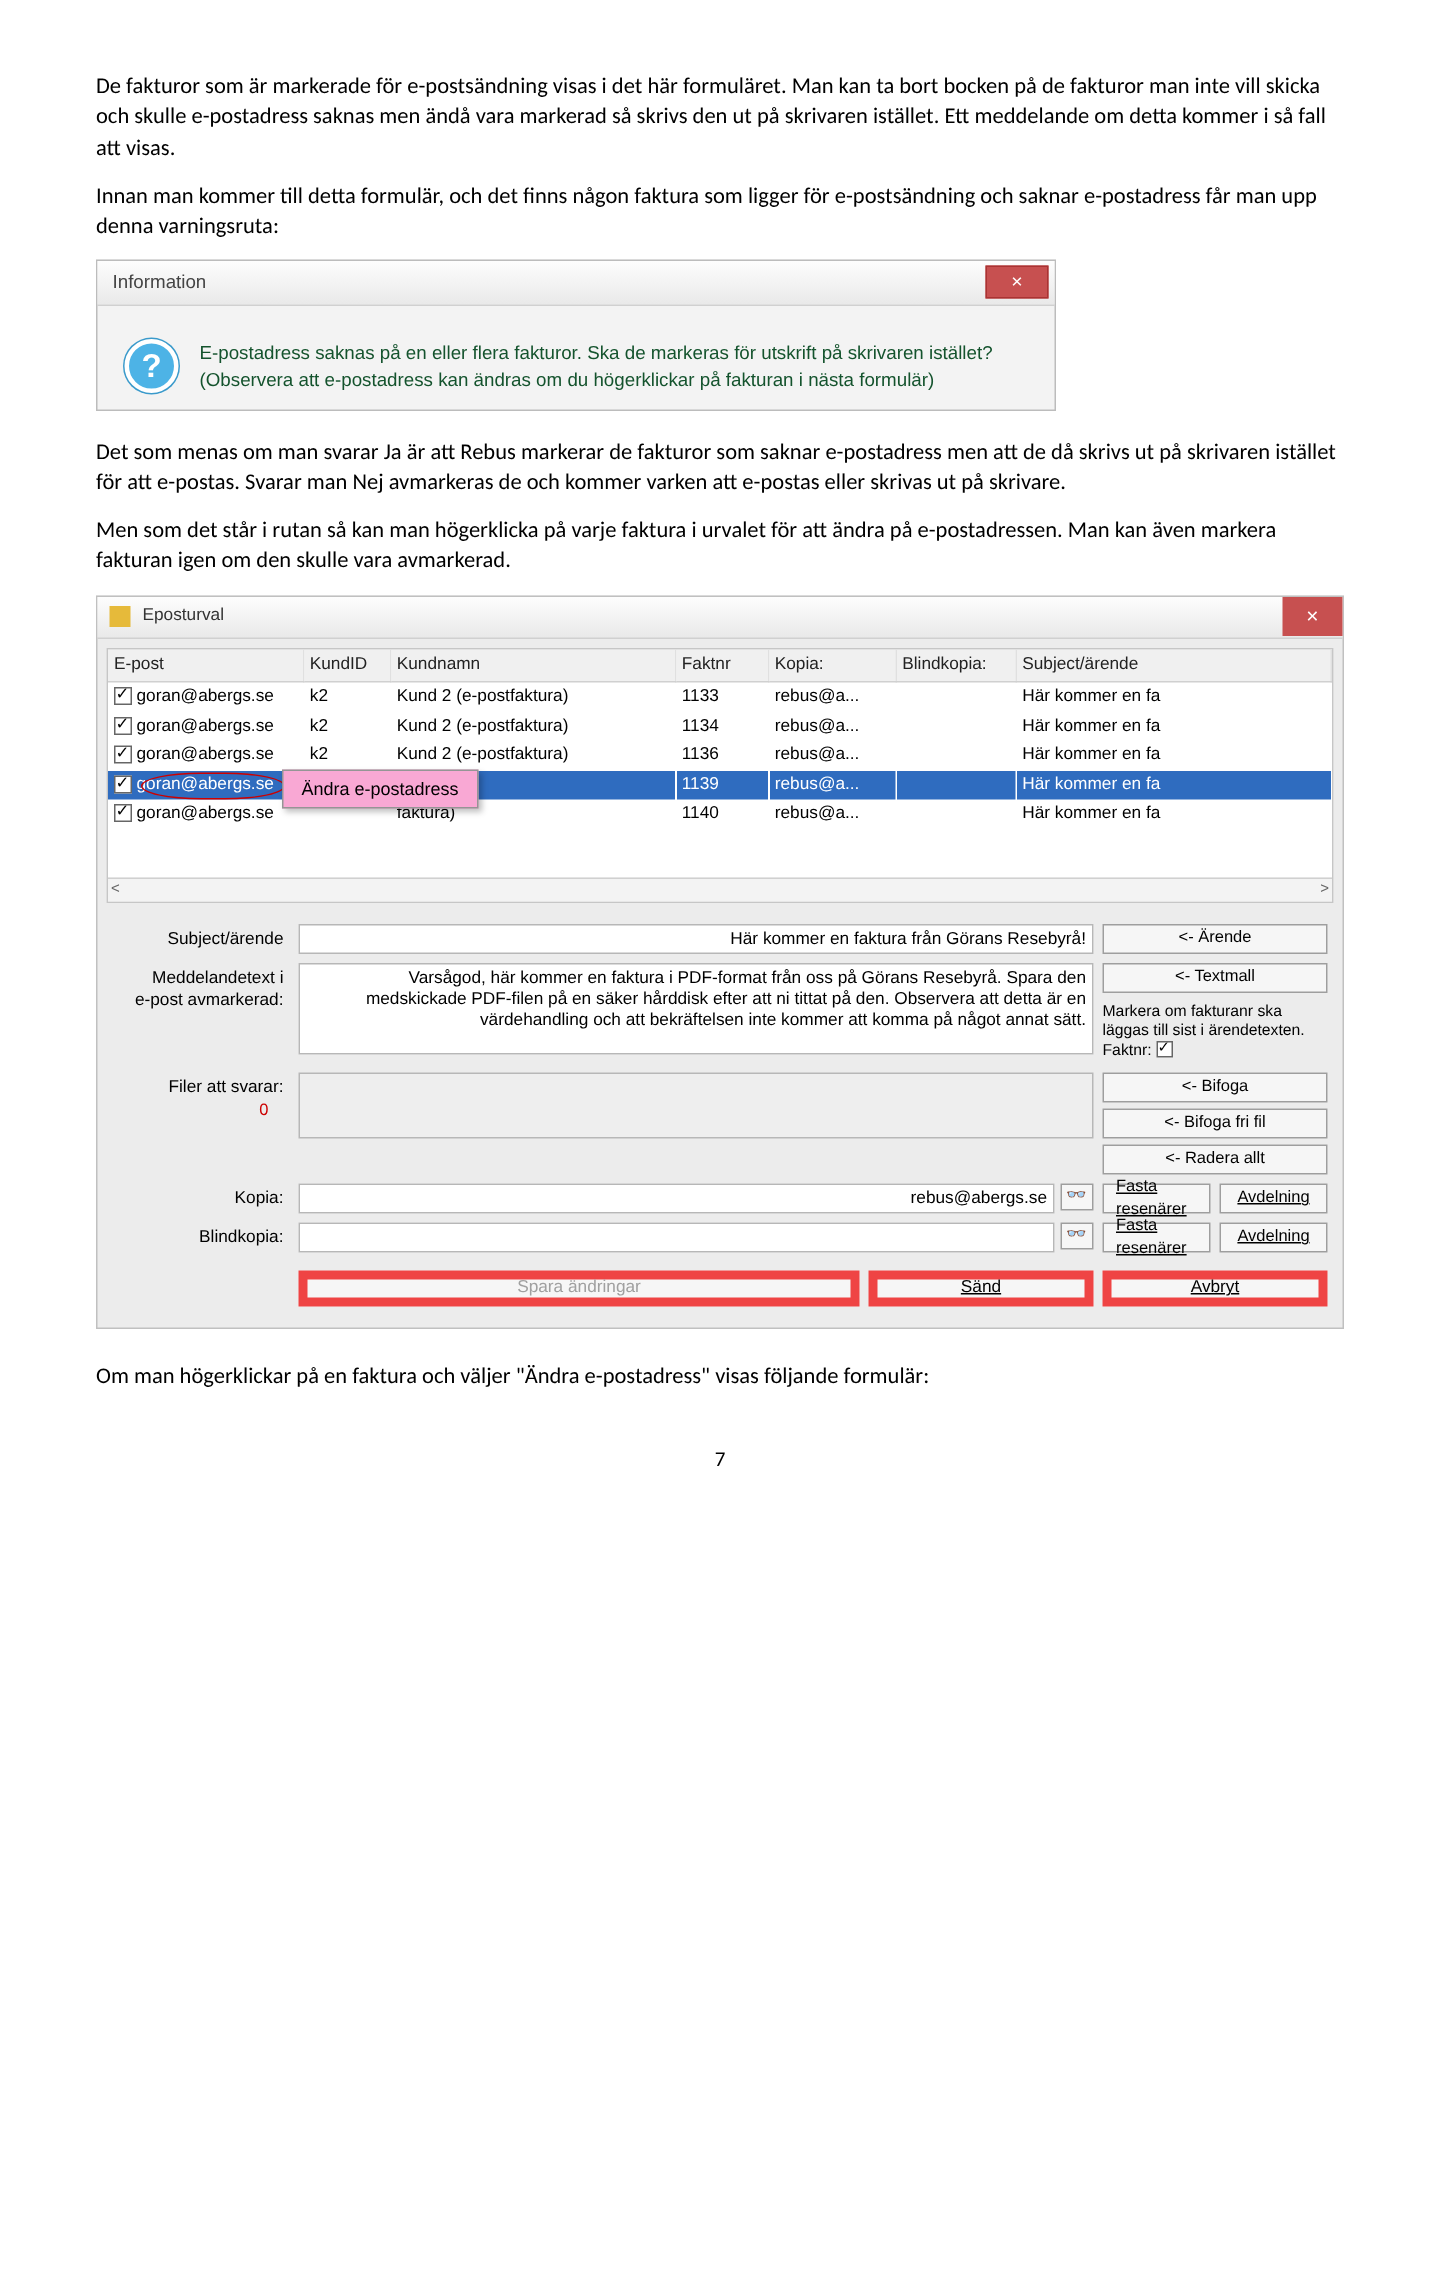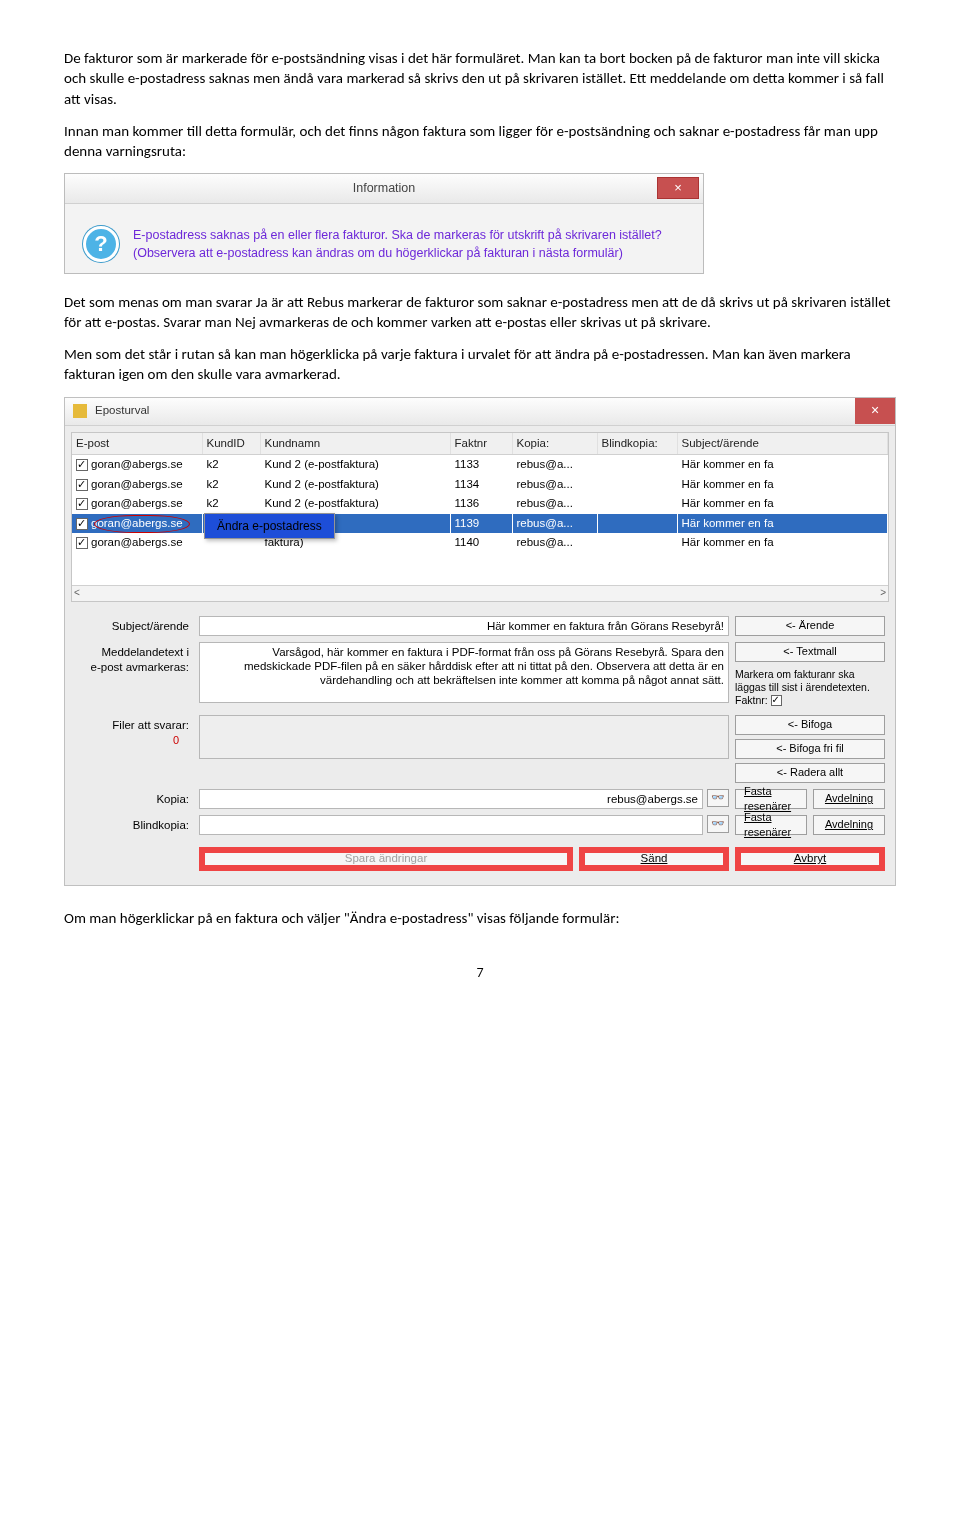--- a/index.html
+++ b/index.html
@@ -2,43 +2,43 @@
 <html><head>
 <meta charset="utf-8">
 <style>
   * { box-sizing: border-box; }
   body { font-family: Calibri, Arial, sans-serif; margin: 0; padding: 48px 64px; width:960px; background:#fff; color:#000; font-size:15px; line-height:1.35; }
   p.doc { margin: 0 0 12px 0; }
 
   
   .info-dialog { width: 640px; margin: 6px 0 18px 0; border:1px solid #bcbcbc; background:#f3f3f3; font-family: "Segoe UI", Arial, sans-serif; font-size:12.5px; color:#222; }
   .info-title { background: linear-gradient(#fdfdfd,#e9e9e9); border-bottom:1px solid #d0d0d0; height:30px; display:flex; align-items:center; padding:0 10px; position:relative; font-weight:400; }
-  .info-title-text { flex:1; text-align:center; color:#444; }
+  .info-title-text { flex:1; color:#444; }
   .info-close { position:absolute; right:4px; top:3px; width:42px; height:22px; background:#c75050; color:#fff; display:flex; align-items:center; justify-content:center; font-size:13px; border:1px solid #a33; }
   .info-body { display:flex; padding:22px 18px 10px 18px; gap:14px; }
   .info-icon { width:36px; height:36px; border-radius:50%; background:#4db3e6; display:flex; align-items:center; justify-content:center; color:#fff; font-size:22px; font-weight:bold; border:3px solid #fff; box-shadow:0 0 0 1px #3a9acb; flex-shrink:0; }
-  .info-msg { line-height:1.45; color:#6d28d9; }
+  .info-msg { line-height:1.45; color:#14532d; }
   .info-btns { display:flex; justify-content:flex-end; gap:14px; padding:16px 20px 18px 20px; }
   .info-btn { width:92px; height:24px; background:#f6f6f6; border:1px solid #9a9a9a; font-size:12px; display:flex; align-items:center; justify-content:center; }
 
   
   .ep-window { width:832px; border:1px solid #c0c0c0; background:#ececec; font-family: "MS Sans Serif", Tahoma, Arial, sans-serif; font-size:11.5px; color:#000; margin:8px 0 22px 0; }
   .ep-title { background: linear-gradient(#fdfdfd,#e9e9e9); height:28px; border-bottom:1px solid #d0d0d0; display:flex; align-items:center; padding:0 8px; position:relative; }
   .ep-title-icon { width:14px; height:14px; background:#e6ba3a; margin-right:8px; }
   .ep-title-text { flex:1; text-align:left; color:#333; }
   .ep-close { position:absolute; right:0; top:0; width:40px; height:26px; background:#c75050; color:#fff; display:flex; align-items:center; justify-content:center; font-size:14px; }
 
   .ep-table-wrap { background:#fff; border:1px solid #c6c6c6; margin:6px; height:170px; position:relative; overflow:hidden; }
   table.ep-table { width:100%; border-collapse:collapse; table-layout:fixed; }
   .ep-table th { font-weight:400; text-align:left; background:#f0f0f0; border-right:1px solid #e0e0e0; border-bottom:1px solid #d0d0d0; padding:3px 4px; height:20px; color:#222; white-space:nowrap; overflow:hidden; }
   .ep-table td { padding:2px 4px; border-right:1px solid transparent; white-space:nowrap; overflow:hidden; height:17px; }
   .ep-chk { display:inline-block; width:12px; height:12px; border:1px solid #666; background:#fff; position:relative; vertical-align:middle; margin-right:3px; }
   .ep-chk.checked::after { content:"✓"; position:absolute; left:0; top:-3px; font-size:11px; color:#000; }
   tr.sel td { background:#2f6cbf; color:#fff; }
-  .context-menu { position:absolute; left:132px; top:80px; background:#1d4ed8; border:1px solid #959595; padding:4px 12px; font-size:12px; box-shadow:2px 2px 4px rgba(0,0,0,0.25); }
+  .context-menu { position:absolute; left:116px; top:80px; background:#f9a8d4; border:1px solid #959595; padding:4px 12px; font-size:12px; box-shadow:2px 2px 4px rgba(0,0,0,0.25); }
   .context-circ { position:absolute; left:22px; top:82px; width:96px; height:18px; border:1.5px solid #c00; border-radius:50%/60%; }
 
   .ep-scroll { display:flex; justify-content:space-between; height:16px; border-top:1px solid #d0d0d0; background:#f3f3f3; padding:0 2px; color:#666; font-size:10px; }
 
   .ep-form { display:grid; grid-template-columns:118px 1fr 150px; column-gap:6px; row-gap:6px; padding:8px 10px 14px 10px; }
   .lbl { text-align:right; padding-right:4px; padding-top:3px; }
   .field { background:#fff; border:1px solid #b7b7b7; padding:2px 4px; min-height:18px; line-height:14px; font-size:11.5px; overflow:hidden;text-align:right; }
   .field.gray { background:#eee; color:#888; }
   .field.tall { height:61px; white-space:normal; }
   .filesbox { height:44px; }
@@ -166,21 +166,21 @@
   <div class="ep-form">
     <div class="lbl">Subject/ärende</div>
     <div class="field">Här kommer en faktura från Görans Resebyrå!</div>
     <div class="side-col">
       <div class="btn-s">
           <span>&lt;- Ärende</span>
         </div>
     </div>
 
     <div class="lbl">
-      <span>Meddelandetext i</span><br><span>e-post avmarkeras:</span>
+      <span>Meddelandetext i</span><br><span>e-post avmarkerad:</span>
     </div>
     <div class="field tall">Varsågod, här kommer en faktura i PDF-format från oss på Görans Resebyrå. Spara den medskickade PDF-filen på en säker hårddisk efter att ni tittat på den. Observera att detta är en värdehandling och att bekräftelsen inte kommer att komma på något annat sätt.</div>
     <div class="side-col">
       <div class="btn-s">
           <span>&lt;- Textmall</span>
         </div>
       <div class="side-note">
         <span>Markera om fakturanr ska läggas till sist i ärendetexten.</span><br>
         <span>Faktnr:</span> <span class="mini-chk checked"></span>
       </div>

